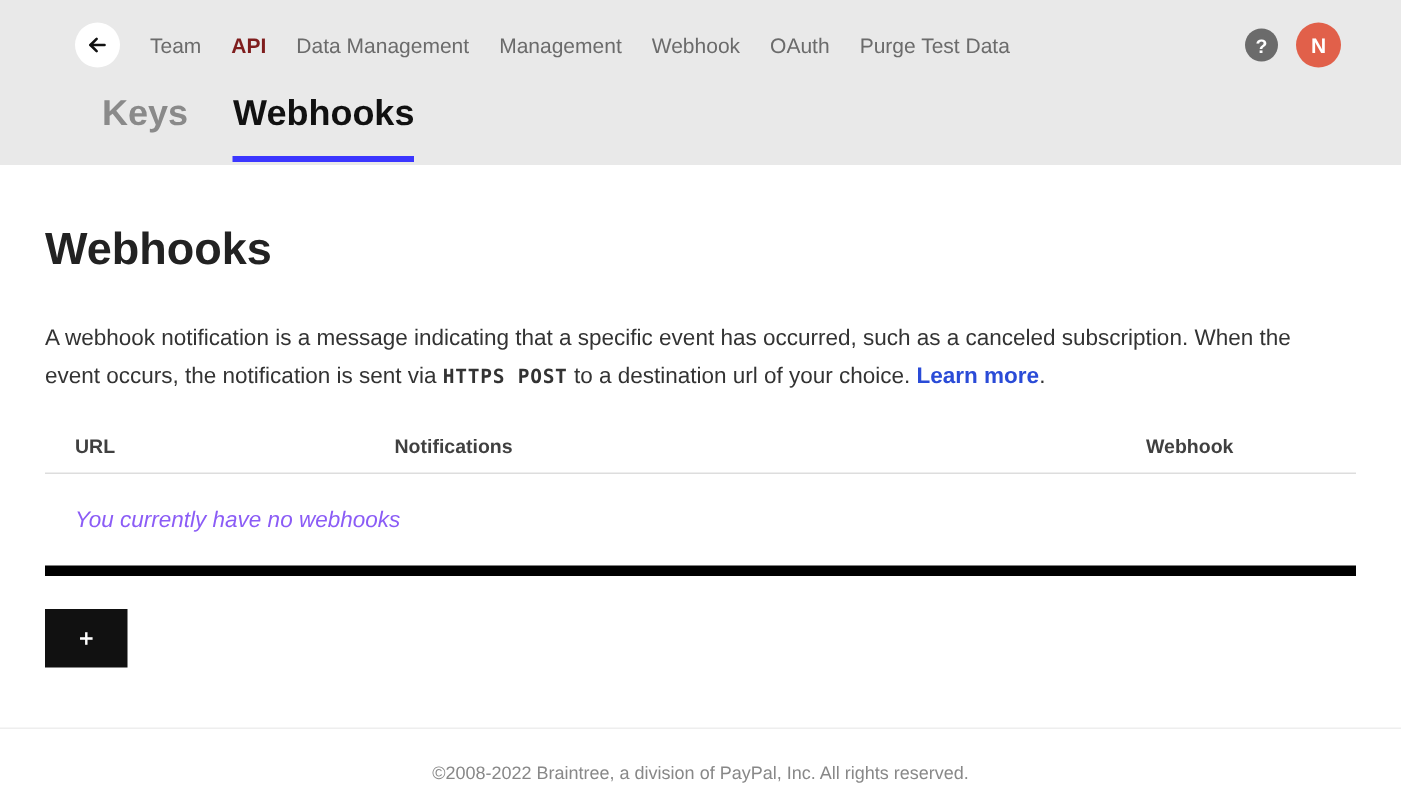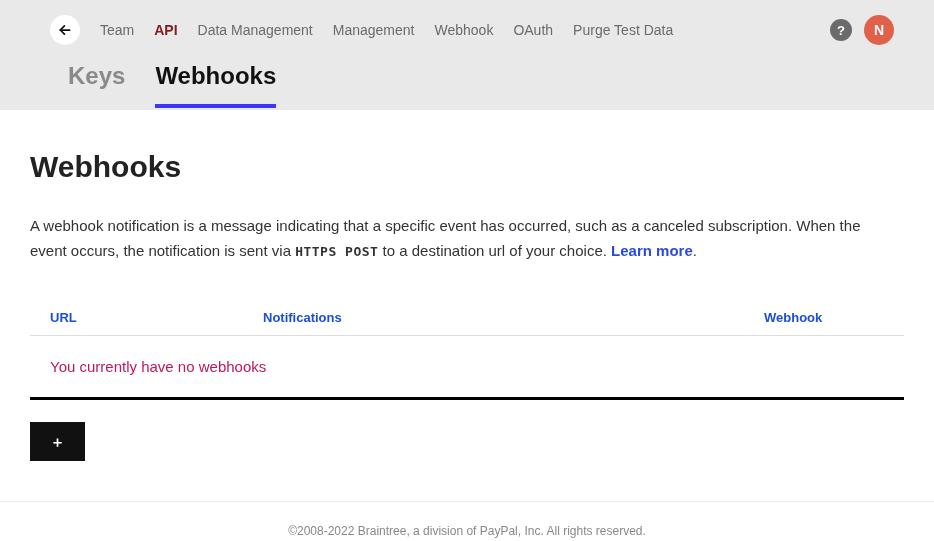--- a/index.html
+++ b/index.html
@@ -12,29 +12,29 @@
     .nav-item { font-size: 14px; color: #6b6b6b; cursor: pointer; }
     .nav-item.active { color: #7f1d1d; font-weight: 700; }
     .topnav-right { display: flex; align-items: center; gap: 12px; margin-right: 20px; }
     .help-circle { width: 22px; height: 22px; border-radius: 50%; background: #6b6b6b; color: #fff; display: flex; align-items: center; justify-content: center; font-size: 13px; font-weight: 700; cursor: pointer; }
     .avatar-circle { width: 30px; height: 30px; border-radius: 50%; background: #e1604a; color: #fff; display: flex; align-items: center; justify-content: center; font-size: 14px; font-weight: 600; cursor: pointer; }
     .subnav { display: flex; gap: 30px; padding: 0 0 0 52px; height: 50px; align-items: center; margin-left: 16px; }
     .tab { font-size: 24px; font-weight: 600; color: #8a8a8a; cursor: pointer; padding-bottom: 14px; border-bottom: 4px solid transparent; }
     .tab.active { color: #111; border-bottom-color: #3b36ff; }
     .content { padding: 30px 30px 40px 30px; }
     .page-title { font-size: 30px; font-weight: 700; margin-bottom: 30px; margin-top: 10px; }
-    .description { font-size: 15px; color: #333; line-height: 1.65; max-width: 860px; margin-bottom: 36px; }
+    .description { font-size: 15px; color: #333; line-height: 1.65; max-width: 860px; margin-bottom: 16px; }
     .description code { font-family: ui-monospace, SFMono-Regular, Menlo, Consolas, monospace; font-size: 13px; font-weight: 700; letter-spacing: 0.5px; }
     .learn-more { color: #2a4bd7; text-decoration: none; font-weight: 600; cursor: pointer; }
     .table-head { display: flex; padding: 10px 20px; border-bottom: 1px solid #ddd; }
-    .th { font-size: 13px; font-weight: 700; color: #1d4ed8; }
+    .th { font-size: 13px; font-weight: 700; color: #404040; }
     .th-url { flex: 0 0 213px; }
     .th-notif { flex: 1; }
     .th-actions { flex: 0 0 120px; }
-    .table-body { padding: 22px 20px; border-bottom: 3px solid #000000; font-size: 15px; color: #be185d; }
+    .table-body { padding: 22px 20px; border-bottom: 7px solid #000000; font-size: 15px; color: #8b5cf6; font-style: italic; }
     .create-btn { margin-top: 22px; background: #111; color: #fff; border: none; padding: 12px 20px; font-size: 14px; font-weight: 600; display: inline-flex; align-items: center; gap: 10px; cursor: pointer; }
     .create-btn .plus { font-size: 15px; line-height: 1; }
     .footer { border-top: 1px solid #eee; text-align: center; padding: 22px 0; font-size: 12px; color: #888; }
   </style>
 </head>
 <body>
 
 <div class="topbar">
   <div class="topnav">
     <div class="back-circle">

